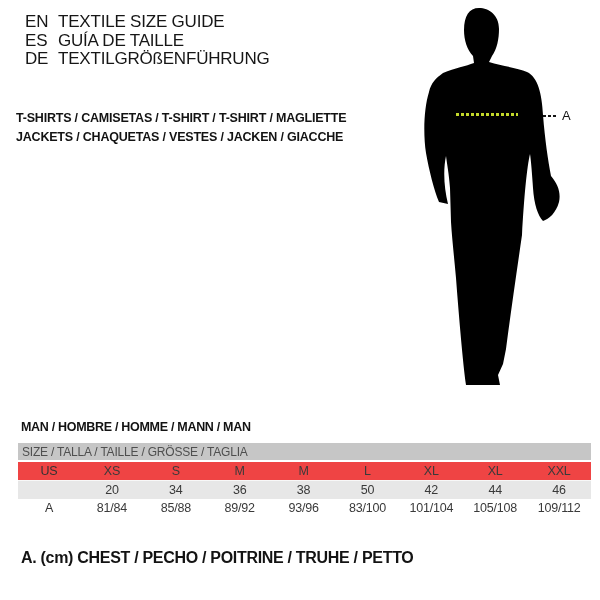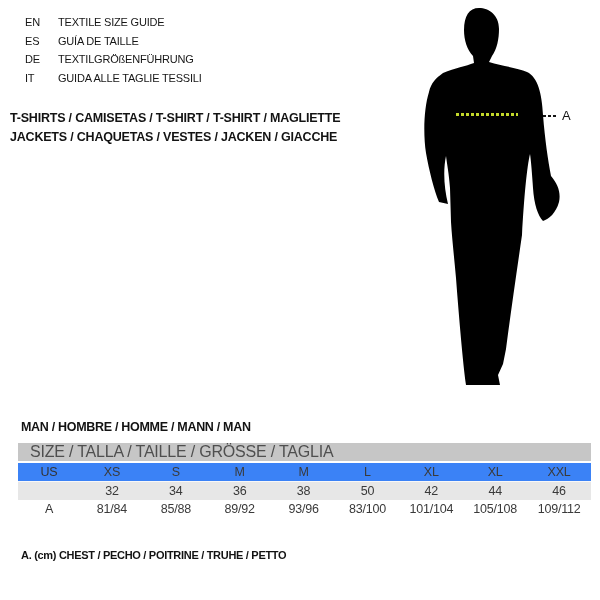--- a/index.html
+++ b/index.html
@@ -4,71 +4,68 @@
 <style>
   html,body{margin:0;padding:0;}
   body{
     width:600px;height:600px;position:relative;background:#ffffff;
     font-family:"Liberation Sans","DejaVu Sans",sans-serif;
     color:#111;overflow:hidden;
   }
   .abs{position:absolute;}
 
   
-  .lang-block{left:25px;top:13px;line-height:18.7px;font-size:11px;
+  .lang-block{left:25px;top:13px;line-height:18.7px;font-size:17px;
     font-weight:400;letter-spacing:-0.2px;color:#161616;}
   .lang-row{white-space:nowrap;}
   .lang-code{display:inline-block;width:33px;}
 
   
-  .cat-block{left:10px;top:109px;line-height:18.5px;font-size:12.5px;
+  .cat-block{left:16px;top:109px;line-height:18.5px;font-size:12.5px;
     font-weight:700;letter-spacing:-0.2px;color:#131313;white-space:nowrap;}
 
   
   .figure{left:422px;top:8px;width:140px;height:382px;}
   .chest-dots{left:456px;top:113px;width:62px;height:3px;
     background-image:repeating-linear-gradient(to right,#c3d82b 0 3px,transparent 3px 5px);}
   .a-dashes{left:543px;top:115px;width:15px;height:2px;
     background-image:repeating-linear-gradient(to right,#141414 0 3px,transparent 3px 5px);}
   .a-label{left:562px;top:108px;font-size:13px;font-weight:500;color:#141414;}
 
   
   .man-heading{left:21px;top:420px;font-size:12.5px;font-weight:700;
     letter-spacing:-0.3px;color:#131313;white-space:nowrap;}
 
   
   .size-table-wrap{left:18px;top:443px;width:573px;}
   table.size-table{border-collapse:collapse;table-layout:fixed;width:573px;
     font-size:12.5px;letter-spacing:-0.2px;color:#3a3a3a;}
   table.size-table td{height:18px;padding:0;text-align:center;vertical-align:middle;}
   td.row-label{text-align:left;padding-left:4px;color:#333;}
-  tr.hdr td{background:#c6c6c6;text-align:left;padding-left:12px;color:#4f4f4f;
-    font-size:16px;height:17px;border-bottom:2px solid #ffffff;}
-  tr.r-us td{background:#3b82f6;}
+  tr.hdr td{background:#c6c6c6;text-align:left;padding-left:4px;color:#4f4f4f;
+    font-size:12px;height:17px;border-bottom:2px solid #ffffff;}
+  tr.r-us td{background:#ef4444;}
   tr.r-num td{background:#e7e7e7;border-top:1px solid #f8f8f8;}
 
   
-  .footnote{left:21px;top:549px;font-size:11px;font-weight:700;
+  .footnote{left:21px;top:549px;font-size:16px;font-weight:700;
     letter-spacing:-0.3px;color:#131313;white-space:nowrap;}
 </style>
 </head>
 <body>
 
 <div class="abs lang-block">
   <div class="lang-row">
     <span class="lang-code">EN</span><span>TEXTILE SIZE GUIDE</span>
   </div>
   <div class="lang-row">
     <span class="lang-code">ES</span><span>GUÍA DE TAILLE</span>
   </div>
   <div class="lang-row">
     <span class="lang-code">DE</span><span>TEXTILGRÖßENFÜHRUNG</span>
-  </div>
-  <div class="lang-row">
-    <span class="lang-code">IT</span><span>GUIDA ALLE TAGLIE TESSILI</span>
   </div>
 </div>
 
 <div class="abs cat-block">
   <div>T-SHIRTS / CAMISETAS / T-SHIRT / T-SHIRT / MAGLIETTE</div>
   <div>JACKETS / CHAQUETAS / VESTES / JACKEN / GIACCHE</div>
 </div>
 
 <svg class="abs figure" viewBox="0 0 140 382" width="140" height="382" aria-hidden="true">
   <path fill="#000000" d="
@@ -132,21 +129,21 @@
       <td>S</td>
       <td>M</td>
       <td>M</td>
       <td>L</td>
       <td>XL</td>
       <td>XL</td>
       <td>XXL</td>
     </tr>
     <tr class="r-num">
       <td class="row-label"></td>
-      <td>32</td>
+      <td>20</td>
       <td>34</td>
       <td>36</td>
       <td>38</td>
       <td>50</td>
       <td>42</td>
       <td>44</td>
       <td>46</td>
     </tr>
     <tr>
       <td class="row-label">A</td>

